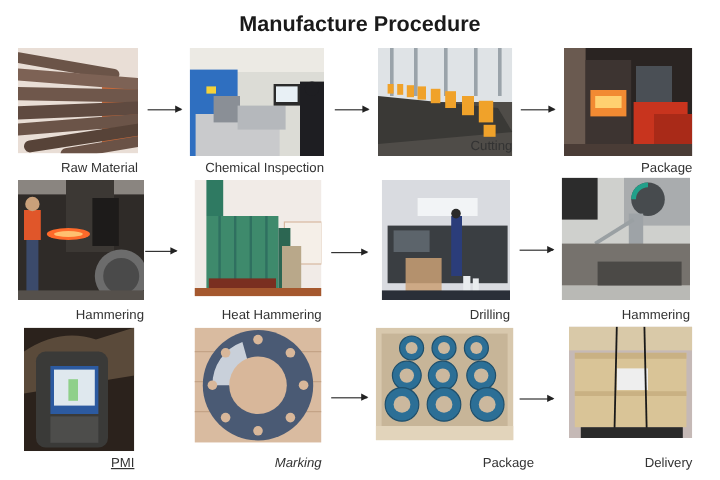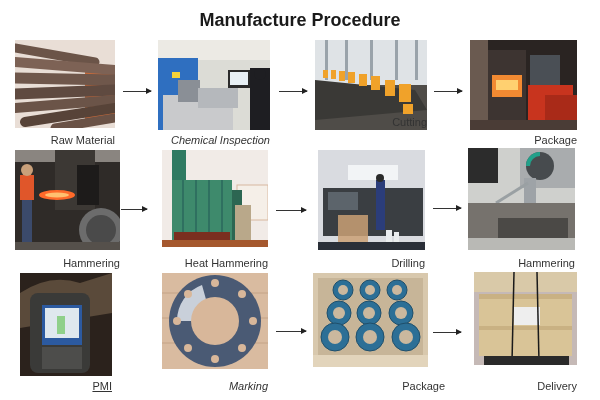--- a/index.html
+++ b/index.html
@@ -42,21 +42,21 @@
     <rect x="5" y="55" width="70" height="35" fill="#c9cacc"></rect>
     <rect x="20" y="40" width="22" height="22" fill="#8a8f96"></rect>
     <rect x="40" y="48" width="40" height="20" fill="#b5b8bc"></rect>
     <rect x="70" y="30" width="22" height="18" fill="#2b2b2b"></rect>
     <rect x="72" y="32" width="18" height="13" fill="#e8f0f5"></rect>
     <rect x="92" y="28" width="20" height="62" fill="#1e1e22"></rect>
     <circle cx="102" cy="34" r="6" fill="#1e1e22"></circle>
     <rect x="14" y="32" width="8" height="6" fill="#f4d23a"></rect>
   </svg>
 </div>
-<div class="label" style="left:158px;top:134px;width:112px;font-style:italic;">Chemical Inspection</div>
+<div class="label" style="left:158px;top:134px;width:112px;">Chemical Inspection</div>
 <div class="arrow" style="left:279px;top:91px;width:28px;"></div>
 
 <div class="photo" style="left:315px;top:40px;width:112px;height:90px;">
   <svg viewBox="0 0 112 90" preserveAspectRatio="none">
     <rect width="112" height="90" fill="#dfe3e6"></rect>
     <g fill="#9aa3aa">
         <rect x="10" y="0" width="3" height="40"></rect>
         <rect x="30" y="0" width="3" height="40"></rect>
         <rect x="55" y="0" width="3" height="40"></rect>
         <rect x="80" y="0" width="3" height="40"></rect>

